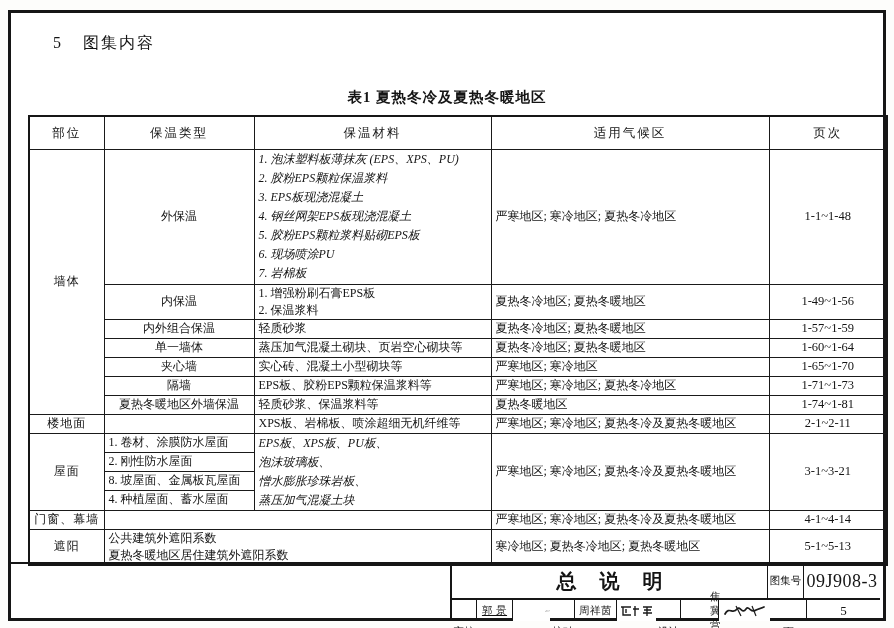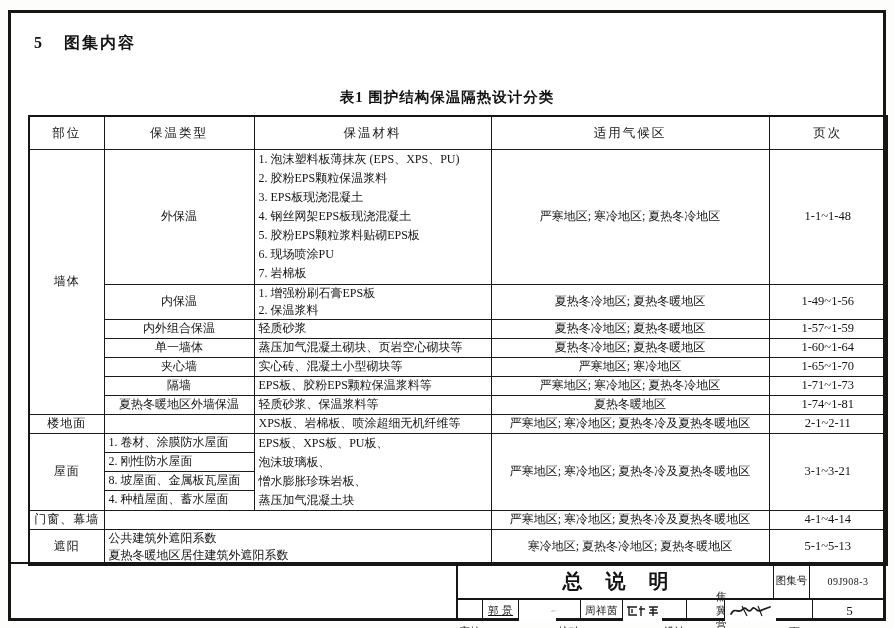--- a/index.html
+++ b/index.html
@@ -5,77 +5,77 @@
   html,body{margin:0;padding:0;}
   body{
     width:894px;height:628px;background:#fdfdfb;color:#141414;
     font-family:"Liberation Serif","DejaVu Serif",serif;
     -webkit-font-smoothing:antialiased;position:relative;overflow:hidden;
   }
   #canvas{position:absolute;inset:0;}
   .frame{position:absolute;left:8px;top:10px;width:878px;height:611px;
     border:3px solid #161616;box-sizing:border-box;background:#fff;}
   
-  .heading{position:absolute;left:34px;top:33px;font-size:16px;font-weight:bold;
+  .heading{position:absolute;left:53px;top:33px;font-size:16px;font-weight:normal;
     letter-spacing:2px;white-space:nowrap;}
   .heading .no{display:inline-block;margin-right:22px;letter-spacing:0;}
   .intro{position:absolute;left:73px;top:62px;font-size:13.5px;letter-spacing:0.5px;white-space:nowrap;}
   .tbl-title{position:absolute;left:0;top:88px;width:894px;text-align:center;
     font-size:14.5px;font-weight:bold;letter-spacing:1px;}
   
   table.design{position:absolute;left:28px;top:115px;width:858px;
     border-collapse:collapse;table-layout:fixed;
     border:2px solid #161616;font-size:12px;line-height:1.15;}
   table.design td{border:1px solid #1a1a1a;padding:0 4px;vertical-align:middle;
     overflow:hidden;box-sizing:border-box;}
   td.c-part{text-align:center;letter-spacing:1px;margin-left:31px;}
   td.c-type{text-align:center;}
   td.c-type-l{text-align:left;padding-left:6px;}
   td.c-mat{text-align:left;padding-left:7px;}
-  td.c-cli{text-align:center;}
+  td.c-cli{}
   td.c-pg{text-align:center;font-size:12.5px;}
-  .matline{height:19px;line-height:19px;white-space:nowrap;}
+  .matline{height:19px;line-height:19px;white-space:nowrap;font-style:italic;}
   .matline2{height:17px;line-height:17px;white-space:nowrap;}
   tr.h33 td{height:33px;}
   tr.h135 td{height:135px;}
   tr.h35 td{height:35px;}
   tr.h19 td{height:19px;}
   tr.head td{text-align:center;font-size:12.5px;letter-spacing:2px;}
   
   .strip{position:absolute;left:8px;top:562px;width:878px;height:59px;
     border-top:2px solid #161616;box-sizing:border-box;}
-  .titleblock{position:absolute;right:0;top:0;height:100%;width:430px;
+  .titleblock{position:absolute;right:6px;top:0;height:100%;width:430px;
     border-left:2px solid #161616;box-sizing:border-box;display:flex;flex-direction:column;}
   .tb-row1{display:flex;height:36px;border-bottom:2px solid #161616;box-sizing:border-box;}
   .tb-title{flex:1;display:flex;align-items:center;justify-content:center;
     font-size:20px;font-weight:bold;letter-spacing:9px;padding-left:9px;}
   .tb-cell{display:flex;align-items:center;justify-content:center;
     box-sizing:border-box;border-left:1.5px solid #161616;flex-shrink:0;}
   .atlas-label{width:36px;font-size:10.5px;}
-  .atlas-no{width:77px;font-size:10px;letter-spacing:0.5px;}
+  .atlas-no{width:77px;font-size:18px;letter-spacing:0.5px;}
   .tb-row2{display:flex;flex:1;min-height:0;}
   .tb-row2 .tb-cell:first-child{border-left:none;}
   .sig-label{font-size:10.5px;margin-top:32px;}
   .sig-name{font-size:10.5px;letter-spacing:0.5px;}
   .sig-box{background:#fff;}
   .sig-box svg{display:block;}
   .w24{width:24px;} .w36{width:36px;text-decoration:underline;} .w38{width:38px;padding-left:32px;} .w40{width:40px;}
   .w42{width:42px;} .w52{width:52px;} .w76{width:76px;flex:1;}
   .page-no{font-size:13px;}
 </style>
 </head>
 <body>
 
 <div id="canvas">
   <div class="frame"></div>
 
   <div class="heading">
     <span class="no">5</span><span>图集内容</span>
   </div>
-  <div class="tbl-title">表1  围护结构保温隔热设计分类</div>
+  <div class="tbl-title">表1  夏热冬冷及夏热冬暖地区</div>
 
   <table class="design">
     <colgroup>
       <col style="width:75px">
         <col style="width:150px">
         <col style="width:237px">
       <col style="width:278px">
         <col style="width:118px">
     </colgroup>
     <tbody>

